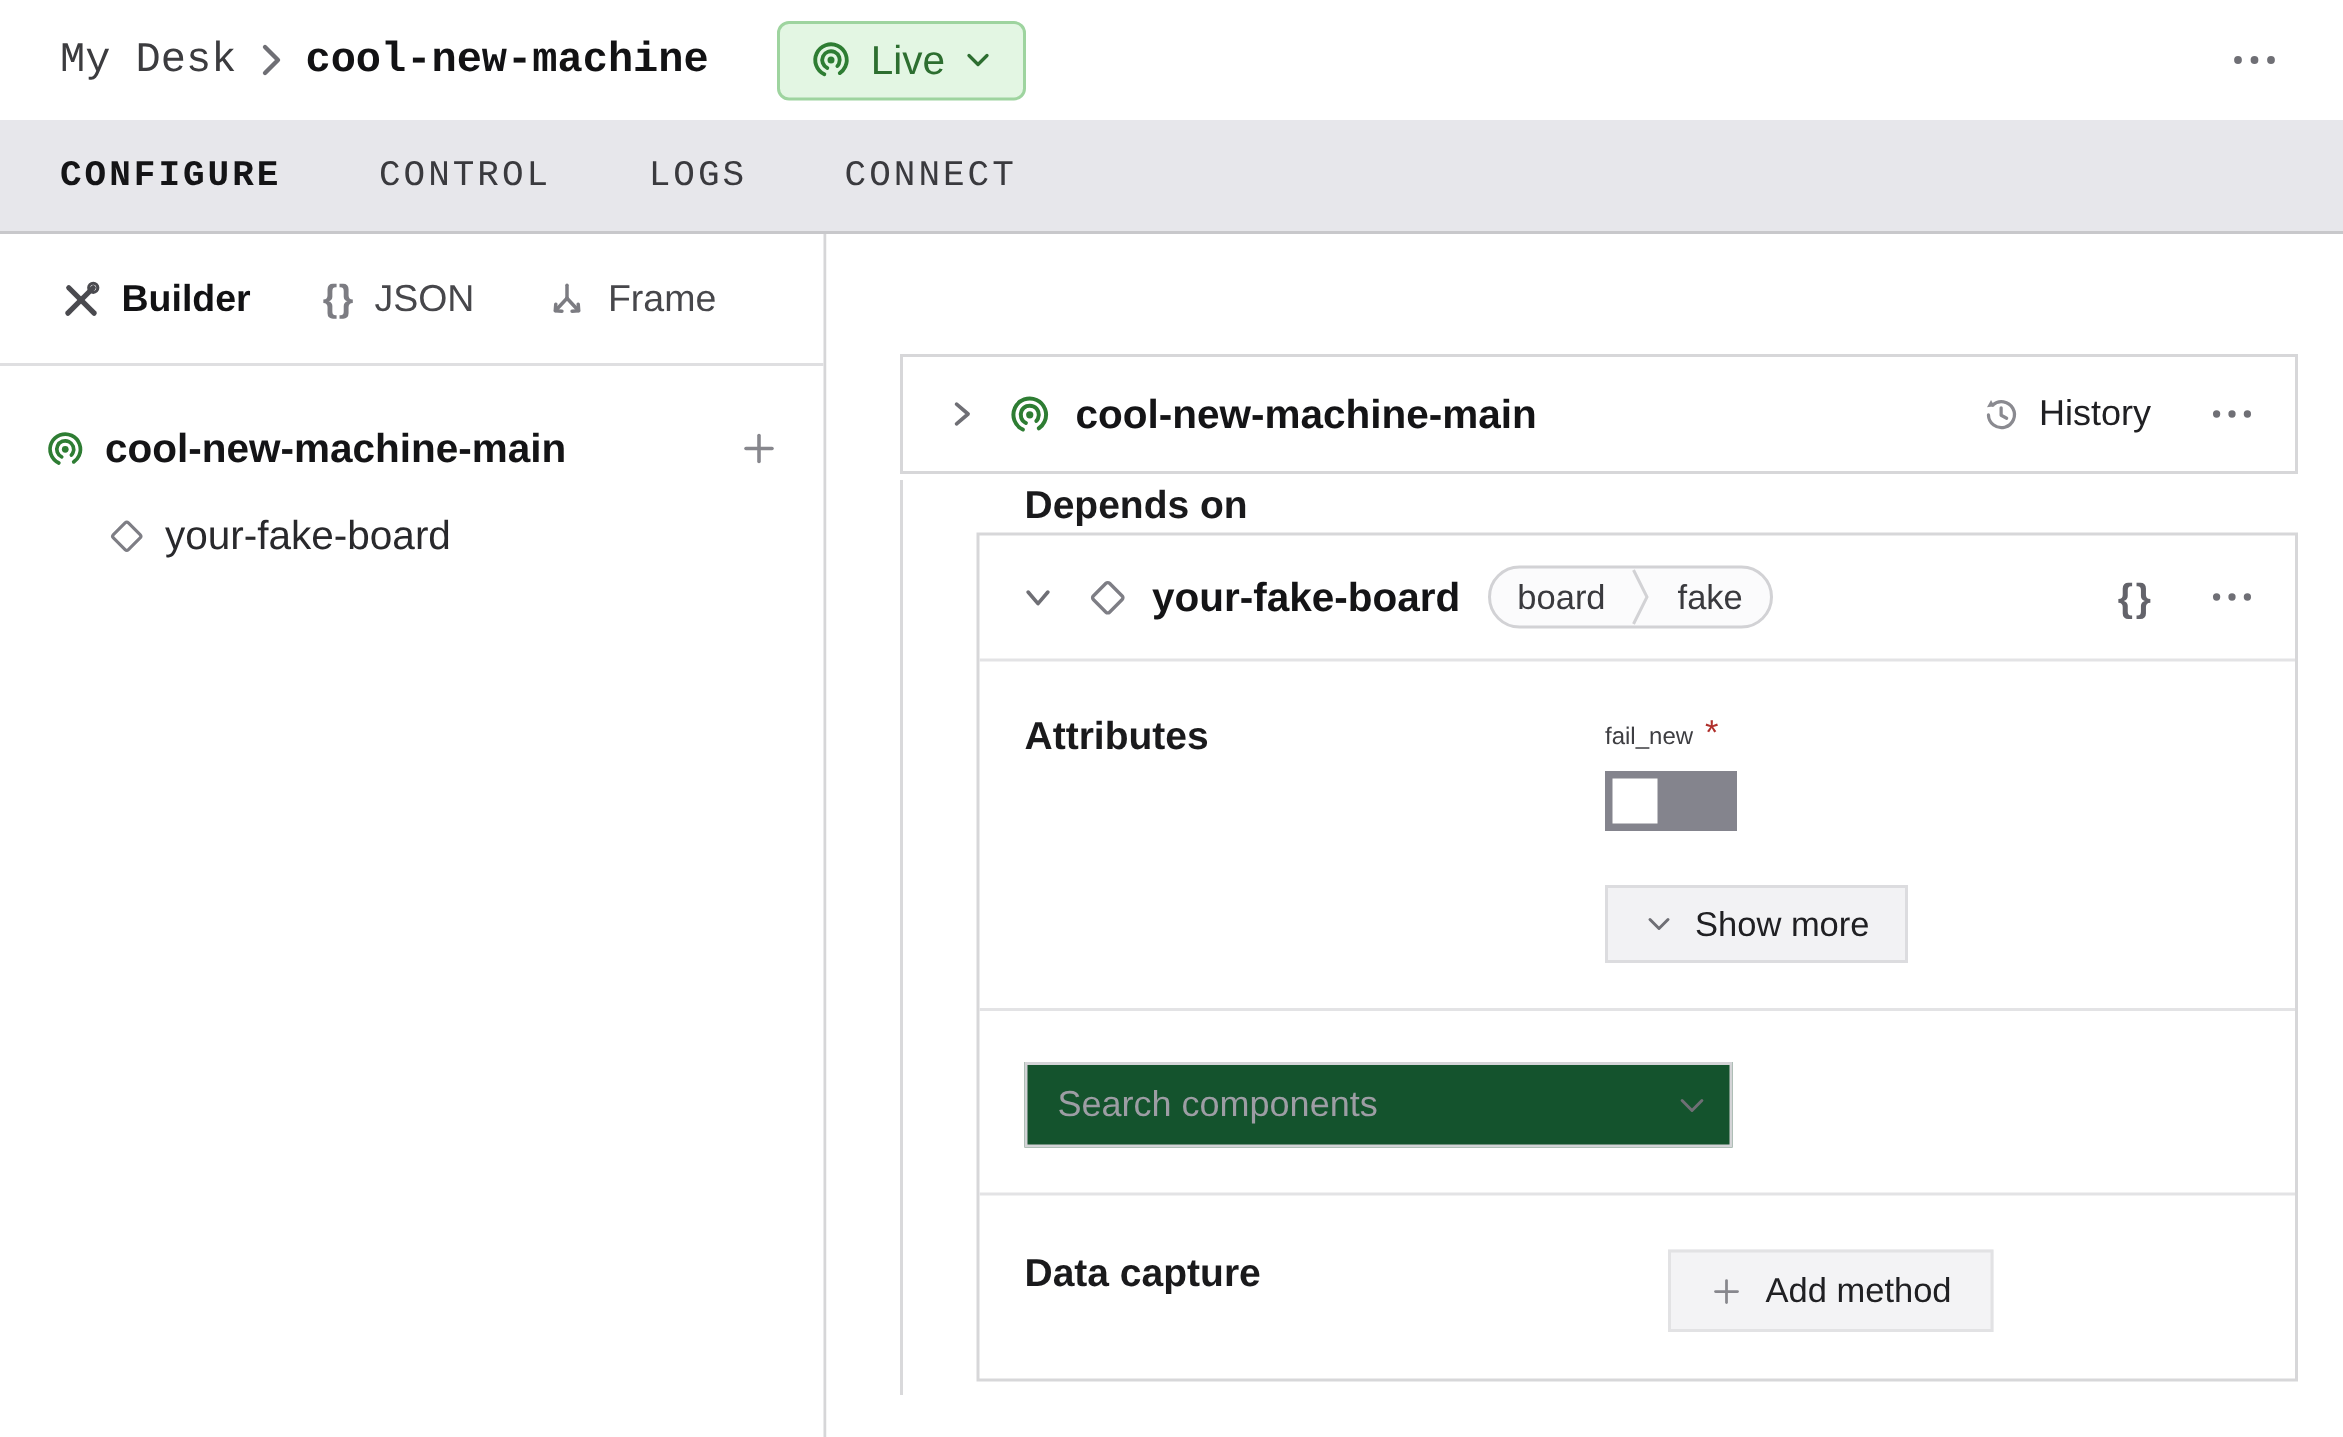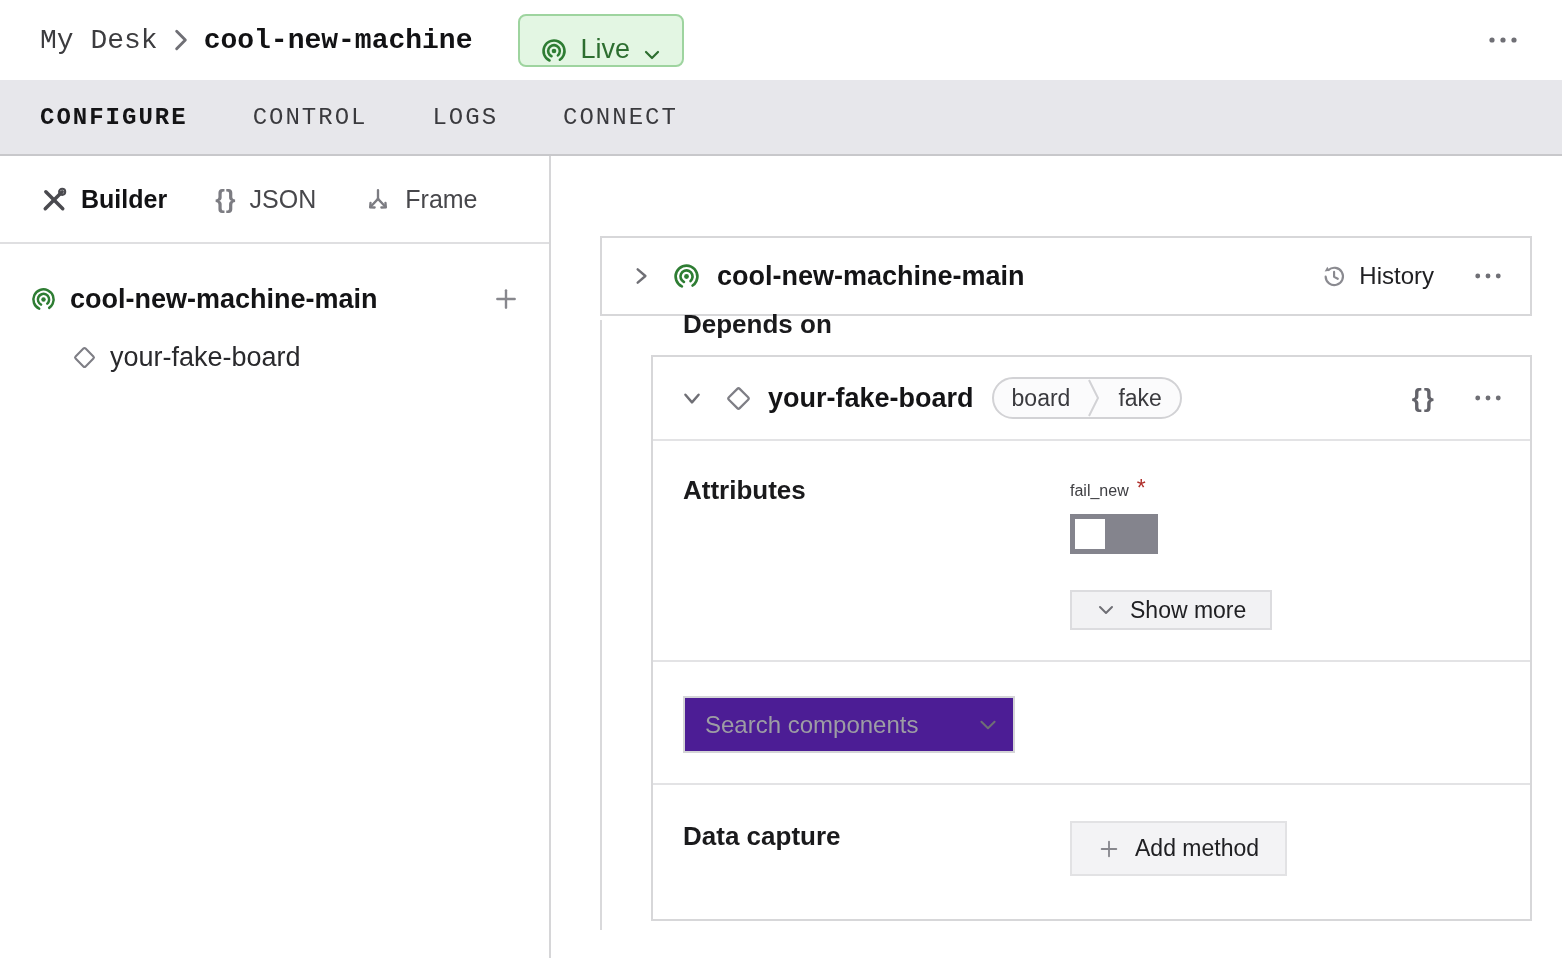--- a/index.html
+++ b/index.html
@@ -14,21 +14,21 @@
   
   .topbar {
     height:80px; display:flex; align-items:center;
     padding:0 44px 0 40px; background:#ffffff;
   }
   .breadcrumb { display:flex; align-items:center; gap:14px;font-family:Liberation Mono, monospace; }
   .crumb.root { font-size:28px; color:#3c3c3f; }
   .crumb.current { font-size:28px; font-weight:700; color:#121214; }
   .live-pill {
     margin-left:46px; height:53px; padding:0 20px;
-    display:inline-flex; align-items:flex-end; gap:12px;
+    display:inline-flex; align-items:center; gap:12px;
     background:#e3f6e3; border:2px solid #9ed49f; border-radius:8px;
   }
   .live-pill span { font-size:27px; color:#2d6e30; }
   .spacer { flex:1; }
   .save-btn {
     height:52px; padding:0 24px; display:inline-flex; align-items:center; gap:15px;
     background:#f3f3f5; border:2px solid #d9d9dc;
   }
   .save-btn .lbl { font-size:26px; color:#121214; }
   .save-btn .kbd { font-size:26px; color:#8d8d93; font-family:"DejaVu Sans","Liberation Sans",sans-serif; }
@@ -97,33 +97,33 @@
   .sec-value { flex:1; }
 
   .field-name { font-size:16px; color:#3e3e42; }
   .req { color:#b0302c; margin-left:8px; font-size:23px; }
   .toggle {
     margin-top:12px; width:88px; height:40px; background:#84848d;
     position:relative; display:block; border:none;
   }
   .toggle .knob { position:absolute; left:5px; top:5px; width:30px; height:30px; background:#ffffff; }
   .show-more {
-    margin-top:36px; height:40px; padding:0 24px;
+    margin-top:36px; height:52px; padding:0 24px;
     display:inline-flex; align-items:center; gap:14px;
     background:#f2f2f4; border:2px solid #dcdcdf; font-size:23px; color:#202023;
   }
 
   .section.depends { padding:30px; height:123px;flex-direction:column; }
   .select {
-    width:332px; height:57px; background:#4c1d95; border:2px solid #d4d4d7;
+    width:472px; height:57px; background:#14532d; border:2px solid #d4d4d7;
     display:flex; align-items:center; padding:0 14px 0 20px;
   }
   .select .placeholder { font-size:24px; color:#9d9da4; flex:1; text-align:left; }
 
-  .section.capture { padding:36px 30px; height:126px; }
+  .section.capture { padding:36px 30px; height:126px;gap:42px; }
   .add-method {
     height:55px; padding:0 26px; display:inline-flex; align-items:center; gap:15px;
     background:#f3f3f5; border:2px solid #e2e2e4; font-size:23px; color:#202023;
   }
 
   svg { display:block; }
 </style>
 </head>
 <body>
 

